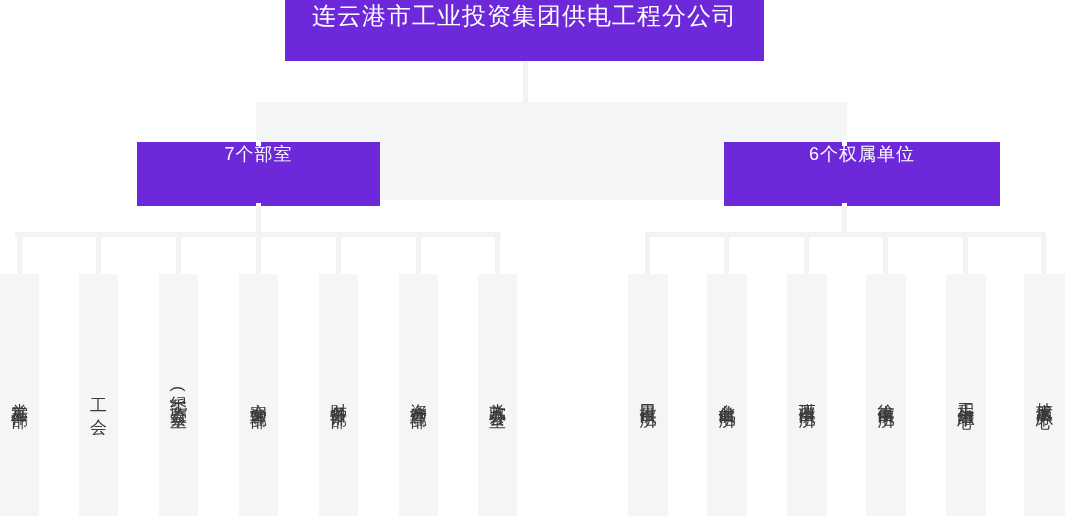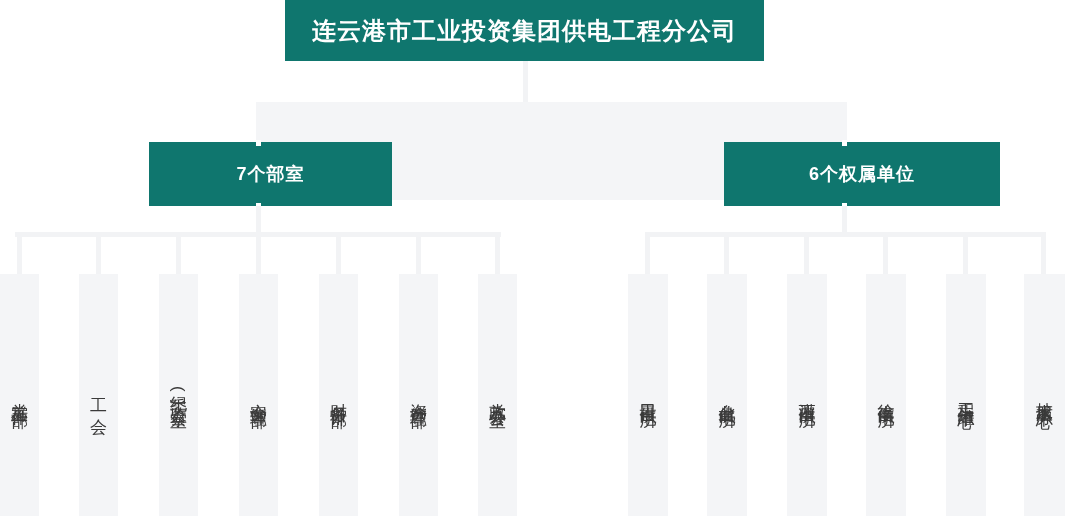--- a/index.html
+++ b/index.html
@@ -6,30 +6,30 @@
   .canvas{
     position:relative;
     width:1065px;height:516px;
     background:#ffffff;
     overflow:hidden;
     font-family:"Liberation Sans", sans-serif;
   }
   
   .node{
     position:absolute;
-    background:#0f766e;
+    background:#6d28d9;
     color:#ffffff;
-    display:flex;align-items:center;justify-content:center;
-    font-weight:bold;
+    display:flex;align-items:flex-start;justify-content:center;
+    font-weight:normal;
     text-align:center;
     z-index:3;
   }
   .root-node{left:285px;top:0;width:479px;height:61px;font-size:24px;letter-spacing:1px;}
   .group-node{top:142px;height:64px;font-size:18px;letter-spacing:1px;}
-  .group-left{left:137px;width:243px;margin-left:12px;}
+  .group-left{left:137px;width:243px;}
   .group-right{left:724px;width:276px;}
   
   .band{
     position:absolute;
     left:256px;top:102px;width:591px;height:98px;
     background:#f4f5f7;
     z-index:1;
   }
   
   .line{position:absolute;background:#f2f3f5;z-index:2;}

